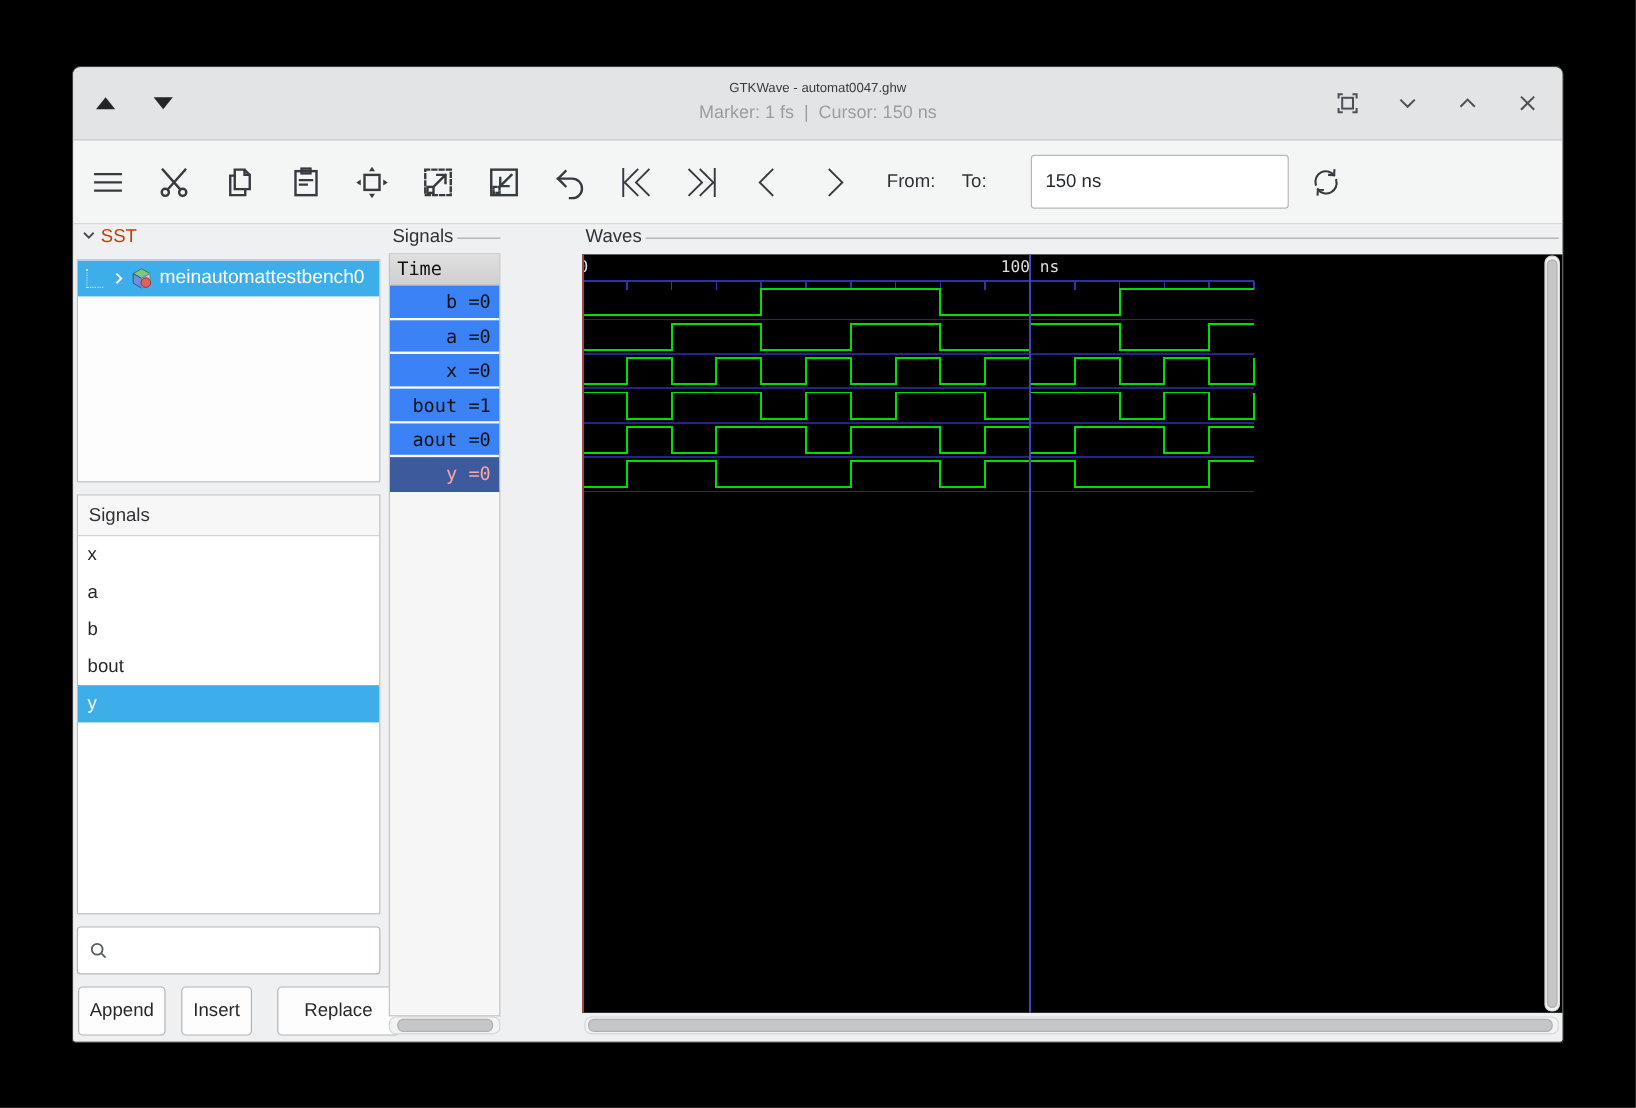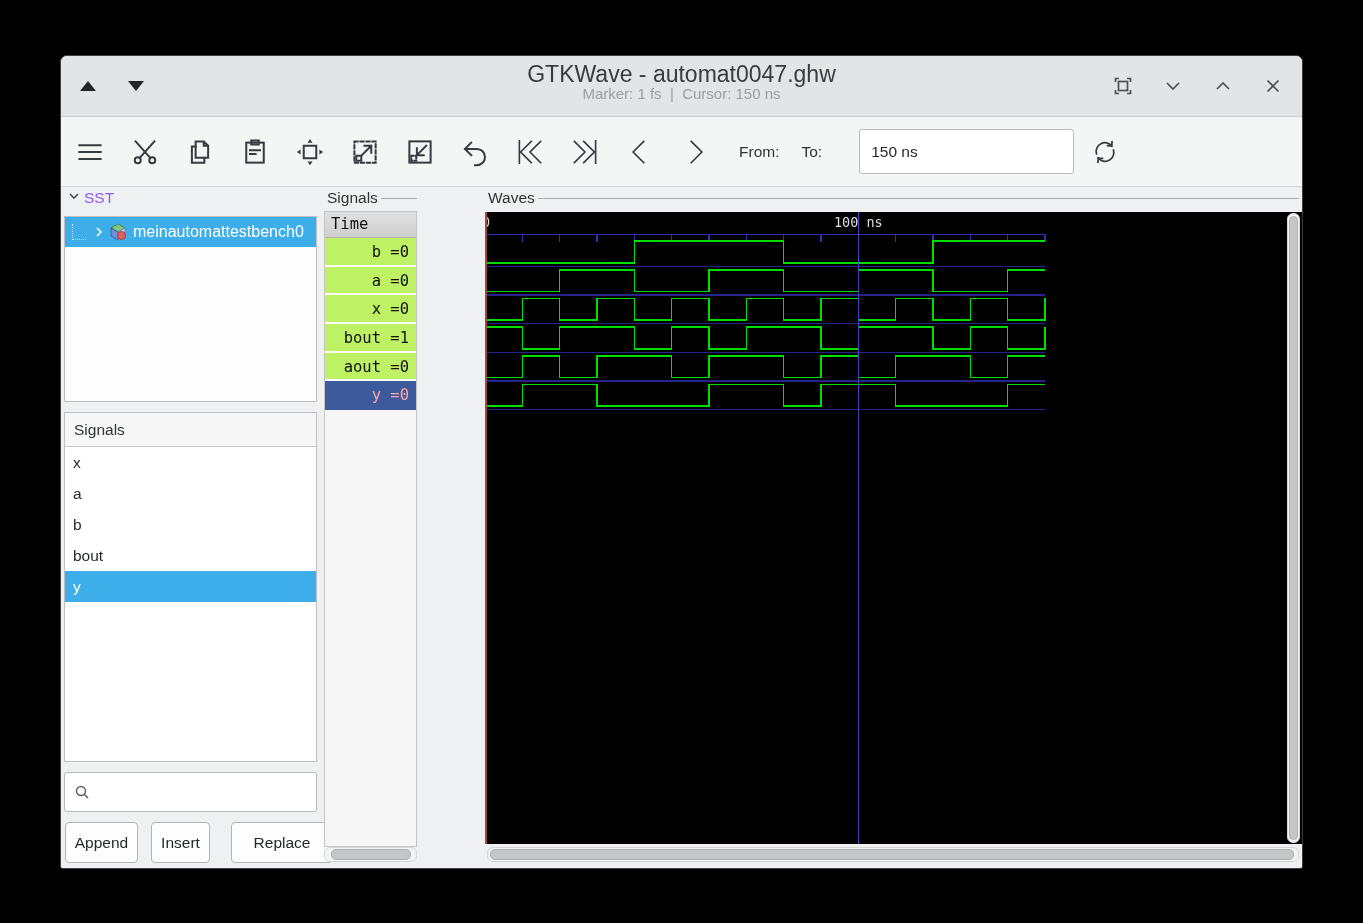--- a/index.html
+++ b/index.html
@@ -8,38 +8,38 @@
   .window{position:absolute;left:60px;top:55px;width:1243px;height:814px;
     background:#eff0f1;border:1px solid #3f3f3f;border-radius:7px 7px 3px 3px;overflow:hidden;
     display:flex;flex-direction:column;}
   
   .titlebar{height:61px;background:#e3e4e5;border-bottom:1px solid #c9cacb;position:relative;flex:none;}
   .tb-left{position:absolute;left:14px;top:0;height:100%;display:flex;align-items:center;gap:22px;}
   .tri-btn{width:26px;height:26px;display:flex;align-items:center;justify-content:center;cursor:default;}
   .tri-up{width:0;height:0;border-left:8px solid transparent;border-right:8px solid transparent;border-bottom:10px solid #232629;}
   .tri-down{width:0;height:0;border-left:8px solid transparent;border-right:8px solid transparent;border-top:10px solid #232629;}
   .tb-center{position:absolute;left:0;right:0;top:7px;text-align:center;}
-  .tb-title{font-size:23px;color:#383c40;line-height:22px;}
+  .tb-title{font-size:11px;color:#383c40;line-height:22px;}
   .tb-sub{font-size:15px;color:#9a9ea2;line-height:18px;white-space:pre;}
   .tb-right{position:absolute;right:16px;top:0;height:100%;display:flex;align-items:center;gap:24px;}
   .winbtn{width:26px;height:26px;display:flex;align-items:center;justify-content:center;}
   .winbtn svg{stroke:#4d5156;fill:none;stroke-width:1.7;}
   
   .toolbar{height:70px;background:#f4f5f5;border-bottom:1px solid #d2d3d4;display:flex;align-items:center;
     padding-left:14px;flex:none;}
   .tool-ic{width:30px;height:30px;margin-right:25px;flex:none;display:flex;align-items:center;justify-content:center;}
   .tool-ic svg{stroke:#363b40;fill:none;stroke-width:1.6;stroke-linecap:square;}
   .tool-label{font-size:15.5px;color:#2f3337;margin:0 9px 0 4px;flex:none;}
   .tool-input{height:45px;border:1px solid #b6b8ba;border-radius:3px;background:#fff;
     font-size:15.5px;color:#26292c;padding:0 11px;flex:none;font-family:"Liberation Sans",sans-serif;}
   
   .content{position:relative;flex:1;background:#eff0f1;}
   
   .sst-header{position:absolute;left:6px;top:2px;display:flex;gap:3px;
-    font-size:15.5px;color:#8b5cf6;}
+    font-size:15.5px;color:#c2410c;}
   .sst-header svg{stroke:#4a4e52;fill:none;stroke-width:1.6;}
   .tree-box{position:absolute;left:3px;top:29px;width:253px;height:186px;background:#fdfdfd;
     border:1px solid #bdbfc1;overflow:hidden;}
   .tree-row{height:30px;display:flex;align-items:center;font-size:16px;color:#26292c;}
   .tree-row .exp{width:16px;margin-left:6px;flex:none;display:flex;align-items:center;}
   .tree-row .exp svg{stroke:#4a4e52;fill:none;stroke-width:1.6;}
   .tree-row.sel{background:#3daee9;color:#fff;}
   .tree-row.sel .exp svg{stroke:#fff;}
   .tree-ic{width:20px;height:20px;margin-right:5px;flex:none;}
   .tree-dots{width:14px;height:16px;margin-left:7px;border-left:1px dotted #bfe0f2;border-bottom:1px dotted #bfe0f2;flex:none;}
@@ -59,21 +59,21 @@
   
   .mid-pane{position:absolute;left:262px;top:0;width:95px;height:100%;}
   .frame-label{display:flex;align-items:flex-start;font-size:15.5px;color:#2f3337;}
   .frame-label .txt{flex:none;padding:1px 3px 0 3px;}
   .frame-label .line{flex:1;border-top:1px solid #ababab;margin-top:10px;}
   .sig-col{position:absolute;left:1px;right:1px;top:24px;bottom:21px;background:#f6f6f6;
     border:1px solid #c3c4c5;font-family:"DejaVu Sans Mono","Liberation Mono",monospace;}
   .time-hdr{height:26px;line-height:25px;background:linear-gradient(#e0e0e0,#cfcfcf);
     border-bottom:1px solid #b3b3b3;padding-left:6px;font-size:15.5px;color:#111;}
   .sig-row{height:28.7px;line-height:28.7px;text-align:right;padding-right:7px;font-size:15.5px;
-    color:#111;background:#bef264;border-bottom:2px solid #fafafa;}
+    color:#111;background:#3b82f6;border-bottom:2px solid #fafafa;}
   .sig-row.sel{background:#3c5a9c;color:#fca5a5;border-bottom-color:#3c5a9c;}
   
   .wave-pane{position:absolute;left:360px;top:0;right:0;height:100%;}
   .wave-canvas{position:absolute;left:64px;top:25px;width:862px;height:632px;background:#000;}
   .vscroll{position:absolute;right:2px;top:26px;width:13px;height:630px;background:#f2f3f3;
     border:1px solid #d5d6d7;border-radius:6px;}
   .vscroll .thumb{position:absolute;left:1px;right:1px;top:2px;bottom:2px;background:#c4c6c7;
     border:1px solid #aeb0b1;border-radius:5px;}
   .hscroll{position:absolute;height:15px;background:#f2f3f3;border:1px solid #d5d6d7;border-radius:6px;}
   .hscroll .thumb{position:absolute;top:1px;bottom:1px;background:#c4c6c7;border:1px solid #aeb0b1;border-radius:5px;}

